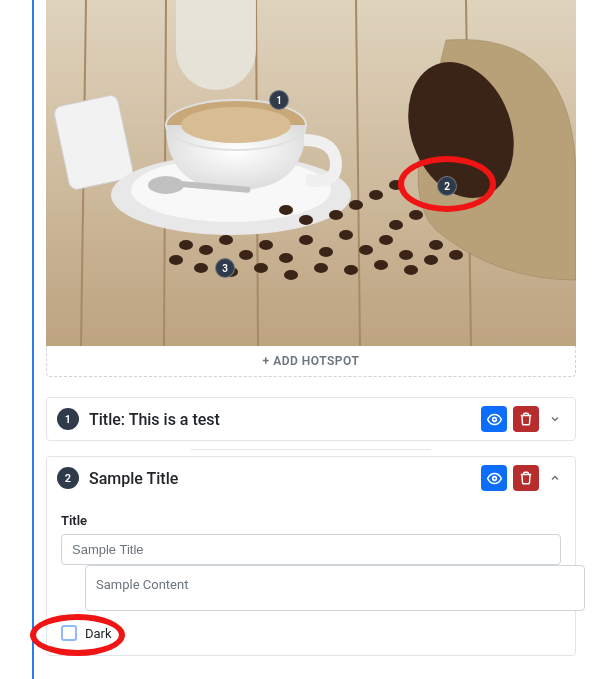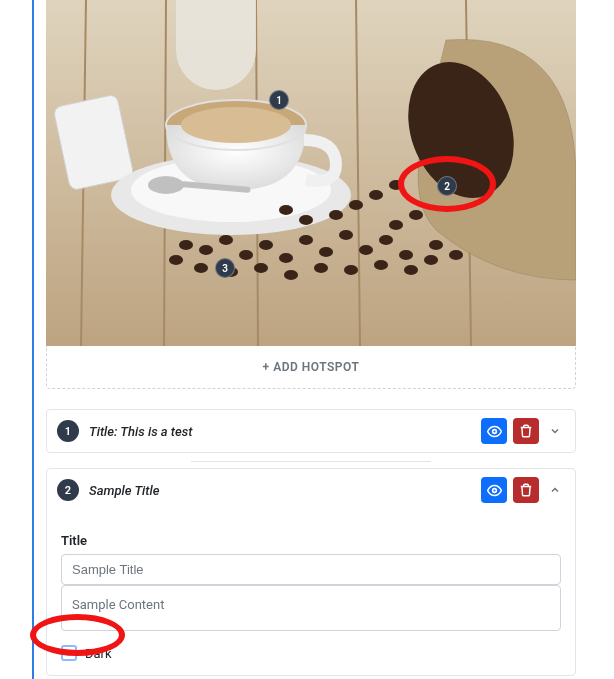--- a/index.html
+++ b/index.html
@@ -3,36 +3,36 @@
 <meta charset="utf-8">
 <style>
 * { box-sizing: border-box; margin: 0; padding: 0; }
 body { font-family: -apple-system, BlinkMacSystemFont, "Segoe UI", Roboto, Arial, sans-serif; background: #fff; width: 614px; height: 679px; overflow: hidden; position: relative; }
 .sidebar-line { position: absolute; left: 32px; top: 0; bottom: 0; width: 2px; background: #2b7de9; }
 .content { margin-left: 46px; margin-right: 38px; padding-top: 0; }
 .image-area { position: relative; width: 100%; height: 346px; background: #d8d0c4; overflow: hidden; }
 .img-bg { position: absolute; inset: 0; }
 .hot-marker { position: absolute; width: 20px; height: 20px; border-radius: 50%; background: #2f3b4b; color: #fff; font-size: 10px; font-weight: 600; display: flex; align-items: center; justify-content: center; cursor: pointer; border: 1px solid rgba(255,255,255,0.3); }
 .red-ellipse { position: absolute; border: 6px solid #f01414; border-radius: 50%; pointer-events: none; }
-.add-hotspot { border: 1px dashed #ced4da; border-top: none; border-radius: 0 0 4px 4px; padding: 14px 0; text-align: center; color: #6c757d; font-size: 12px; font-weight: 600; letter-spacing: 0.5px; cursor: pointer; }
+.add-hotspot { border: 1px dashed #ced4da; border-top: none; border-radius: 0 0 4px 4px; padding: 8px 0; text-align: center; color: #6c757d; font-size: 12px; font-weight: 600; letter-spacing: 0.5px; cursor: pointer; }
 .panels { margin-top: 20px; }
 .panel { border: 1px solid #e1e5ea; border-radius: 4px; margin-bottom: 8px; background: #fff; }
 .panel-head { display: flex; align-items: center; padding: 8px 10px; }
 .panel-num { width: 22px; height: 22px; border-radius: 50%; background: #2f3b4b; color: #fff; font-size: 11px; font-weight: 600; display: flex; align-items: center; justify-content: center; margin-right: 10px; }
-.panel-title { font-size: 13px; color: #212529; flex: 1; font-weight: 500; font-style: italic; }
+.panel-title { font-size: 16px; color: #212529; flex: 1; font-weight: 500; }
 .panel-actions { display: flex; align-items: center; gap: 6px; }
 .act-btn { width: 26px; height: 26px; border-radius: 4px; display: flex; align-items: center; justify-content: center; cursor: pointer; color: #fff; }
 .act-eye { background: #0d6efd; }
 .act-del { background: #b72c2c; }
 .chev { width: 20px; height: 20px; display: flex; align-items: center; justify-content: center; cursor: pointer; color: #6c757d; }
 .panel-divider { height: 1px; width: 240px; background: #e1e5ea; margin: 6px auto; }
 .panel-body { padding: 6px 14px 14px 14px; }
-.field-label { font-size: 13px; font-weight: 600; color: #212529; margin: 16px 0 6px 0; }
+.field-label { font-size: 13px; font-weight: 600; color: #212529; margin: 8px 0 6px 0; }
 .text-input { width: 100%; border: 1px solid #ced4da; border-radius: 4px; padding: 7px 10px; font-size: 13px; color: #6c757d; }
-.text-area { width: 100%; border: 1px solid #ced4da; border-radius: 4px; padding: 11px 10px; font-size: 13px; color: #6c757d; height: 46px; resize: none; font-family: inherit; }
+.text-area { width: 100%; border: 1px solid #ced4da; border-radius: 4px; padding: 11px 10px; font-size: 13px; color: #6c757d; height: 46px; resize: none; font-family: inherit; margin-left: 24px; }
 .checkbox-row { display: flex; align-items: center; margin-top: 10px; }
 .cb { width: 16px; height: 16px; border: 2px solid #8fb9ff; border-radius: 3px; margin-right: 8px; background: #fff; cursor: pointer; }
 .cb-label { font-size: 13px; color: #212529; }
 .annot-ellipse-2 { position: absolute; border: 6px solid #f01414; border-radius: 50%; pointer-events: none; }
 </style>
 </head>
 <body>
 
 <div class="sidebar-line"></div>
 

